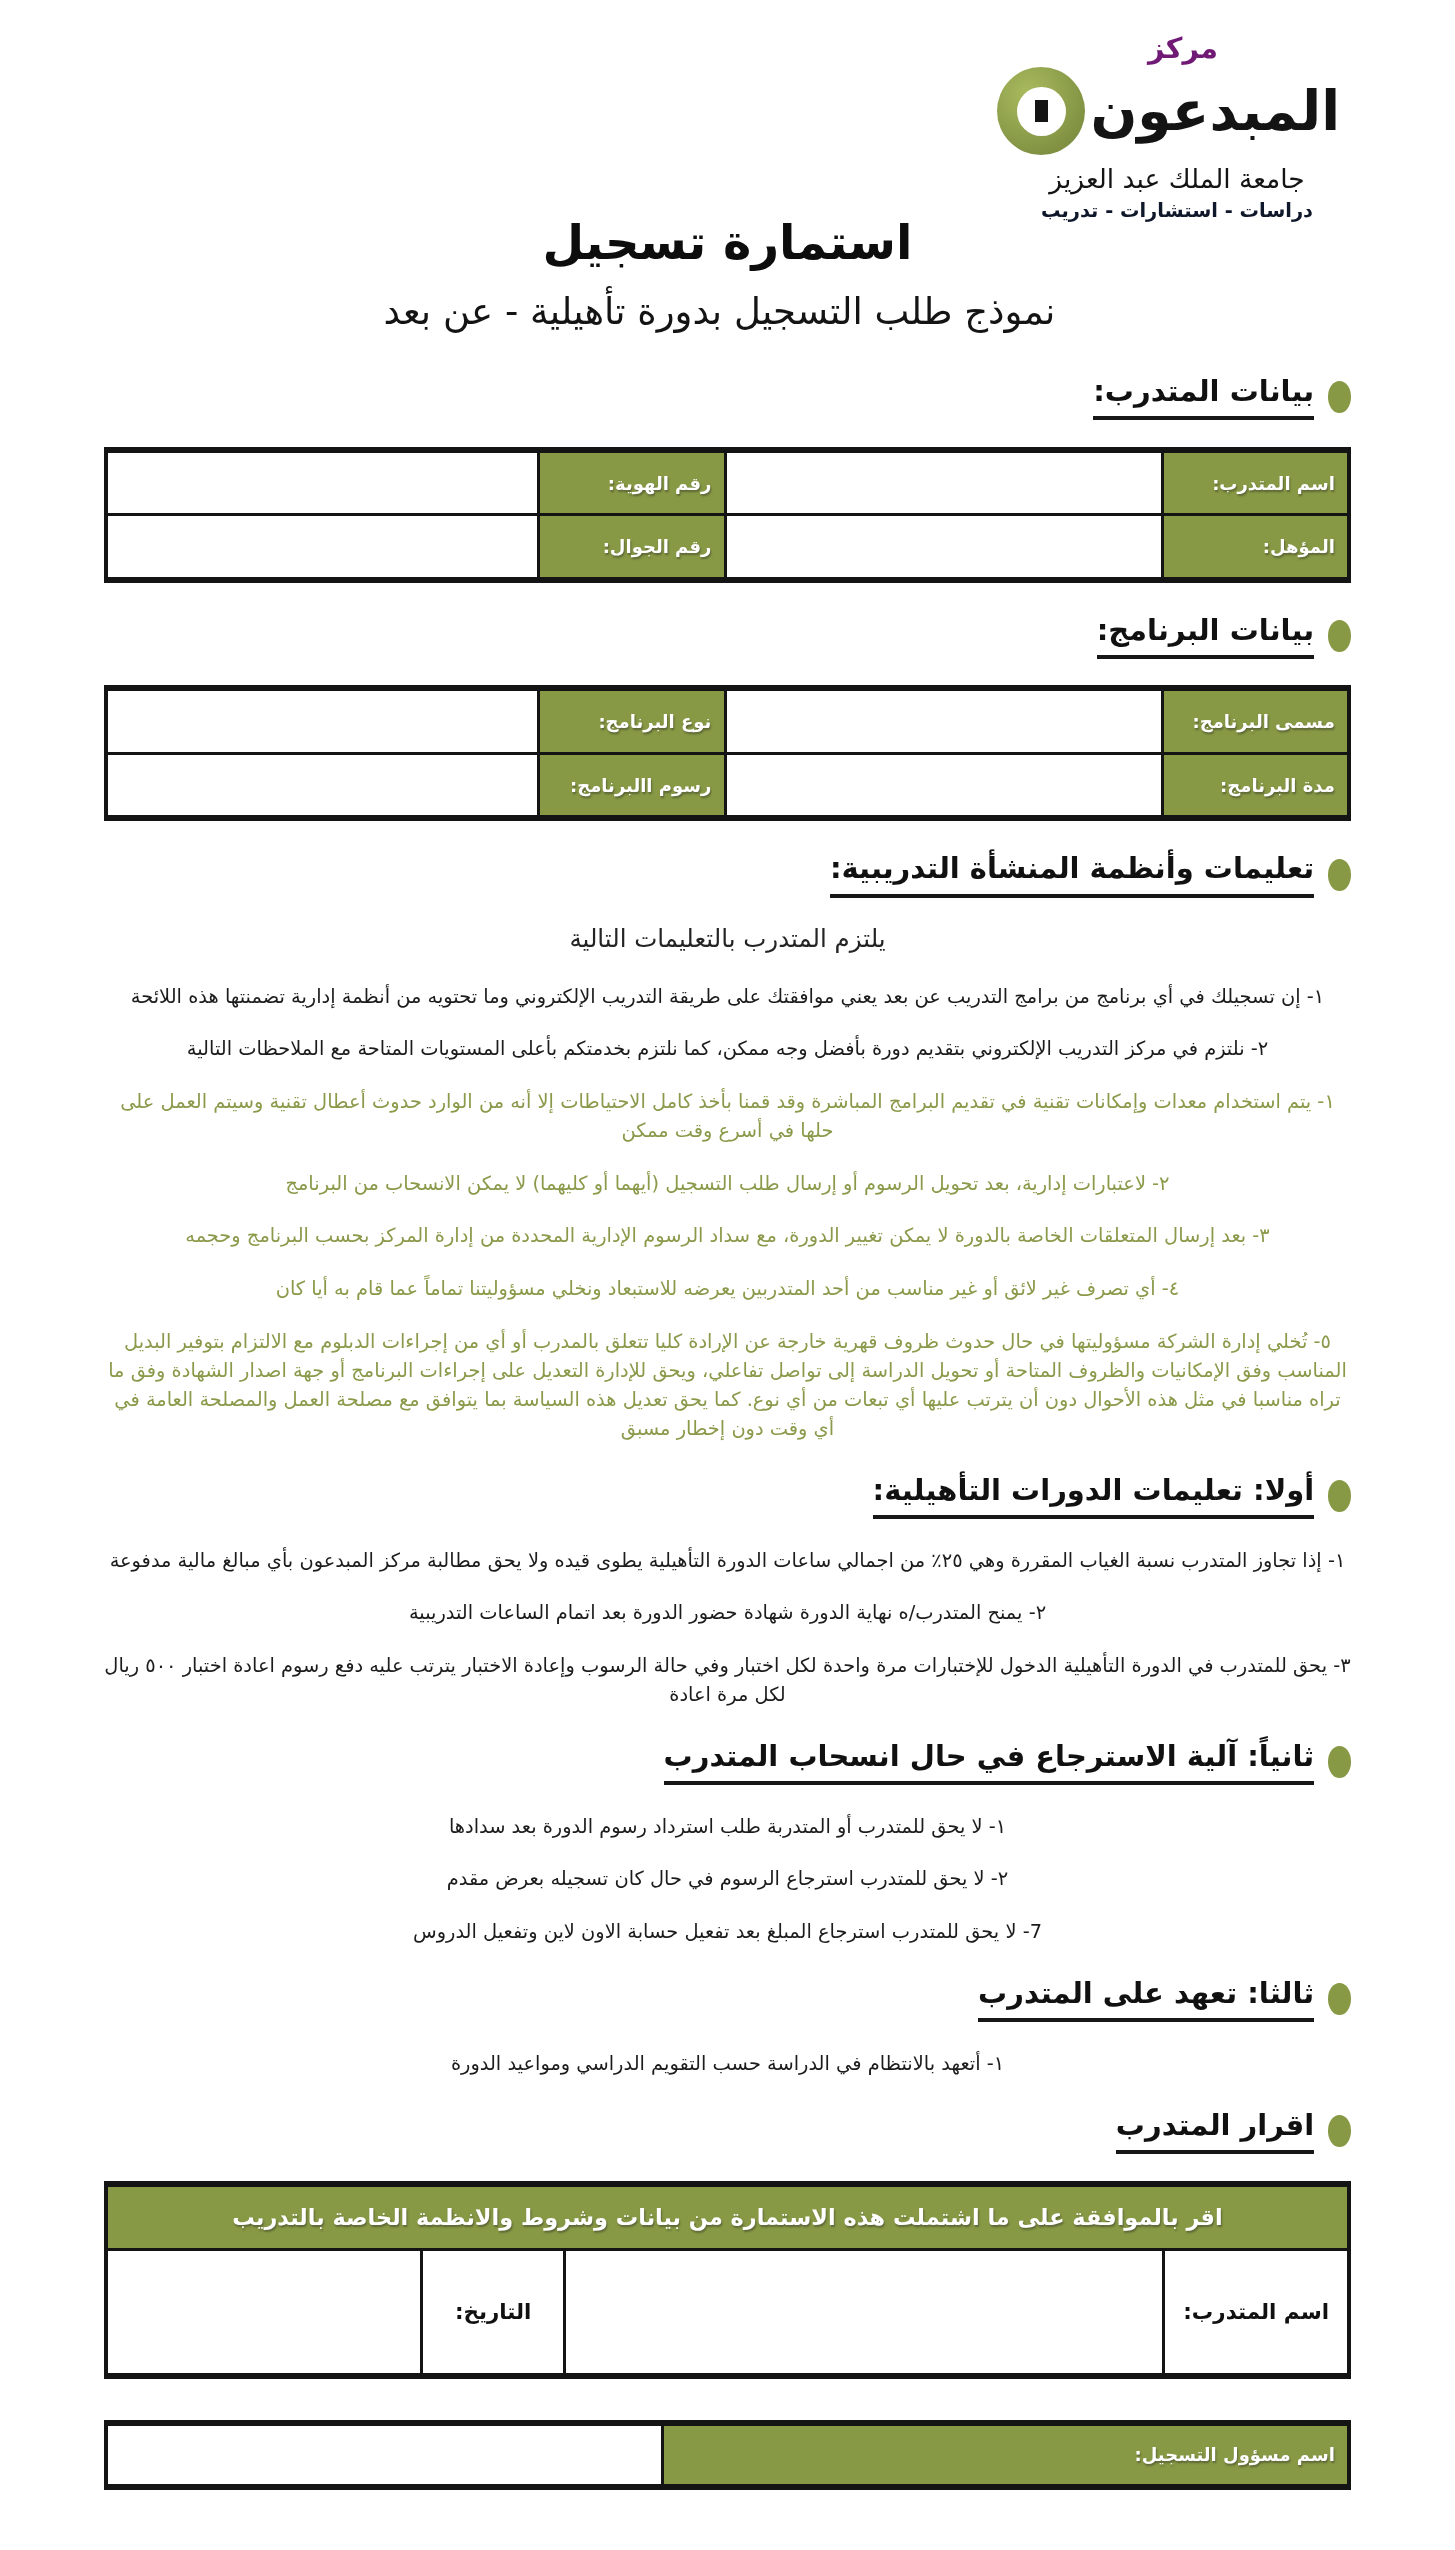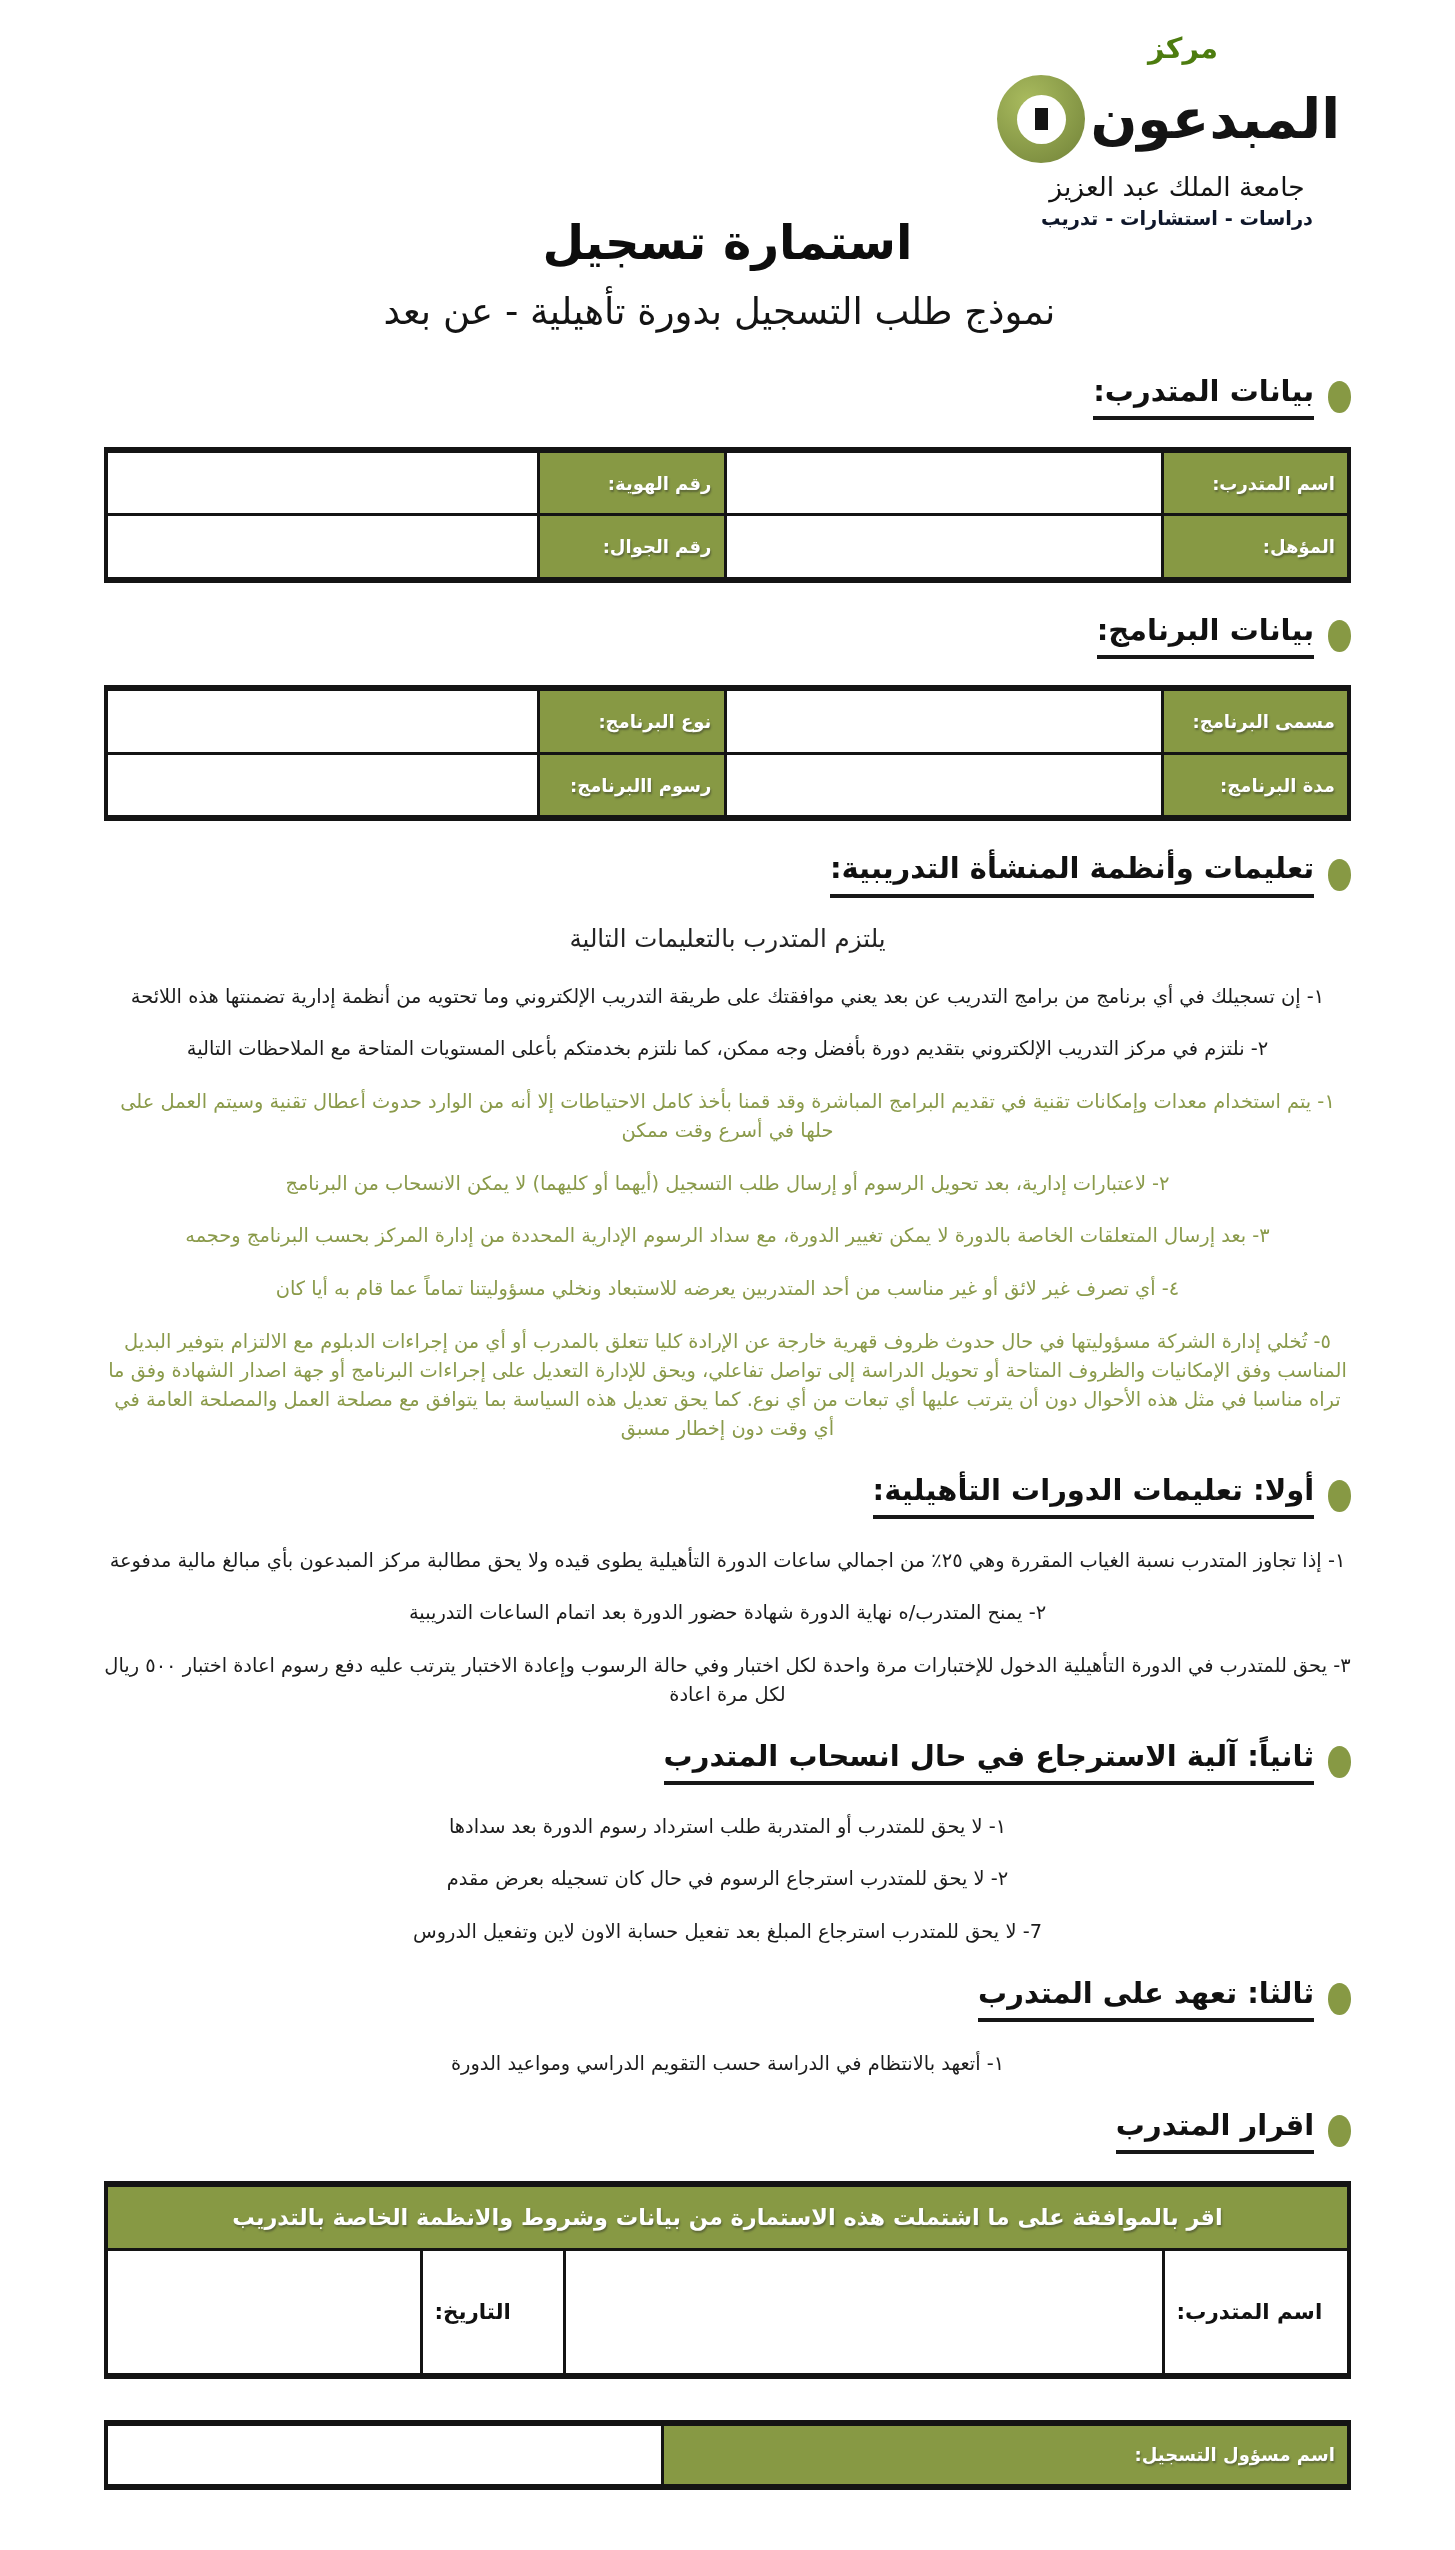--- a/index.html
+++ b/index.html
@@ -2,21 +2,21 @@
 <html dir="rtl" lang="ar" style="font-size:8.2px"><head>
 <meta charset="utf-8">
 <style>
   * { margin:0; padding:0; box-sizing:border-box; }
   html,body { background:#ffffff; }
   body { font-family:"DejaVu Sans", sans-serif; }
   .page { position:relative; width:1455px; height:3098px; margin:0 auto; background:#fff; overflow:hidden; }
 
   
   .logo { position:absolute; top:31px; right:115px; width:326px; display:flex; flex-direction:column; }
-  .logo-markaz { color:#4d7c0f; font-size:28.6px; font-weight:bold; margin-right:122px; margin-bottom:10px; }
+  .logo-markaz { color:#701a75; font-size:28.6px; font-weight:bold; margin-right:122px; margin-bottom:2px; }
   .logo-row { display:flex; align-items:center; justify-content:flex-start; gap:5.1px; }
   .logo-name { color:#141414; font-size:55px; font-weight:bold; letter-spacing:-1px; white-space:nowrap; }
   .ring { width:88px; height:88px; border-radius:50%; background:radial-gradient(circle at 35% 30%, #a9bb5e, #718238); display:flex; align-items:center; justify-content:center; flex:0 0 auto; }
   .ring-inner { width:49px; height:49px; border-radius:50%; background:#fff; display:flex; align-items:center; justify-content:center; }
   .ring-dot { width:13.3px; height:22.4px; background:#141414; }
   .logo-univ { color:#141414; font-size:26.5px; font-weight:normal; text-align:center; margin-top:8.2px; }
   .logo-tagline { color:#0f172a; font-size:19.4px; font-weight:bold; text-align:center; margin-top:5px; }
 
   
   .form-title { position:absolute; top:214px; left:0; right:0; text-align:center; font-size:48px; font-weight:bold; color:#0d0d0d; }
@@ -38,21 +38,21 @@
 
   
   .intro { text-align:center; font-size:24.5px; color:#242424; margin:2px 0 28.6px; }
   .list p { text-align:center; font-size:19.4px; line-height:1.5; color:#1c1c1c; margin:0 0 23.5px; }
   .list.green p { color:#8a9a4a; }
 
   
   table.decl { width:100%; border-collapse:collapse; table-layout:fixed; margin:0 0 41px; border:4.6px solid #141414; border-top-width:6.1px; border-bottom-width:6.1px; }
   table.decl td { border:3.1px solid #141414; vertical-align:middle; }
   .decl-head { background:#879944; color:#fff; font-size:22.4px; font-weight:bold; text-align:center; height:66px; padding:0 15.3px; text-shadow:1px 1.5px 2px rgba(40,40,40,.45); }
-  .decl-lbl { background:#fff; color:#111; font-size:21.4px; font-weight:bold; text-align:left; padding:0 11.2px; height:126px; }
+  .decl-lbl { background:#fff; color:#111; font-size:21.4px; font-weight:bold; text-align:center; padding:0 11.2px; height:126px; }
   .decl-val { background:#fff; height:126px; }
 
   table.registrar { width:100%; border-collapse:collapse; table-layout:fixed; margin:0 0 36px; border:4.6px solid #141414; border-top-width:6.1px; border-bottom-width:6.1px; }
   table.registrar td { border:3.1px solid #141414; height:64px; vertical-align:middle; }
 </style>
 </head>
 <body>
 
 <div class="page">
 

